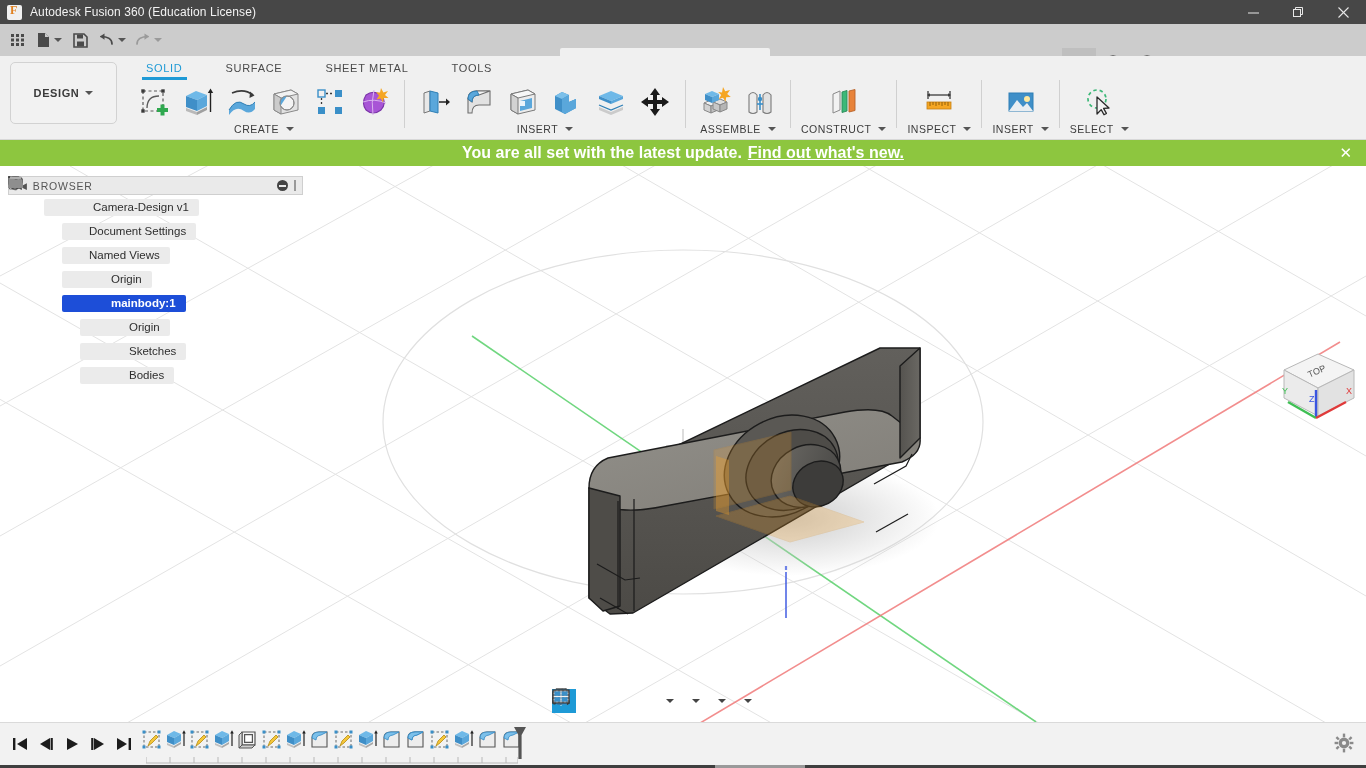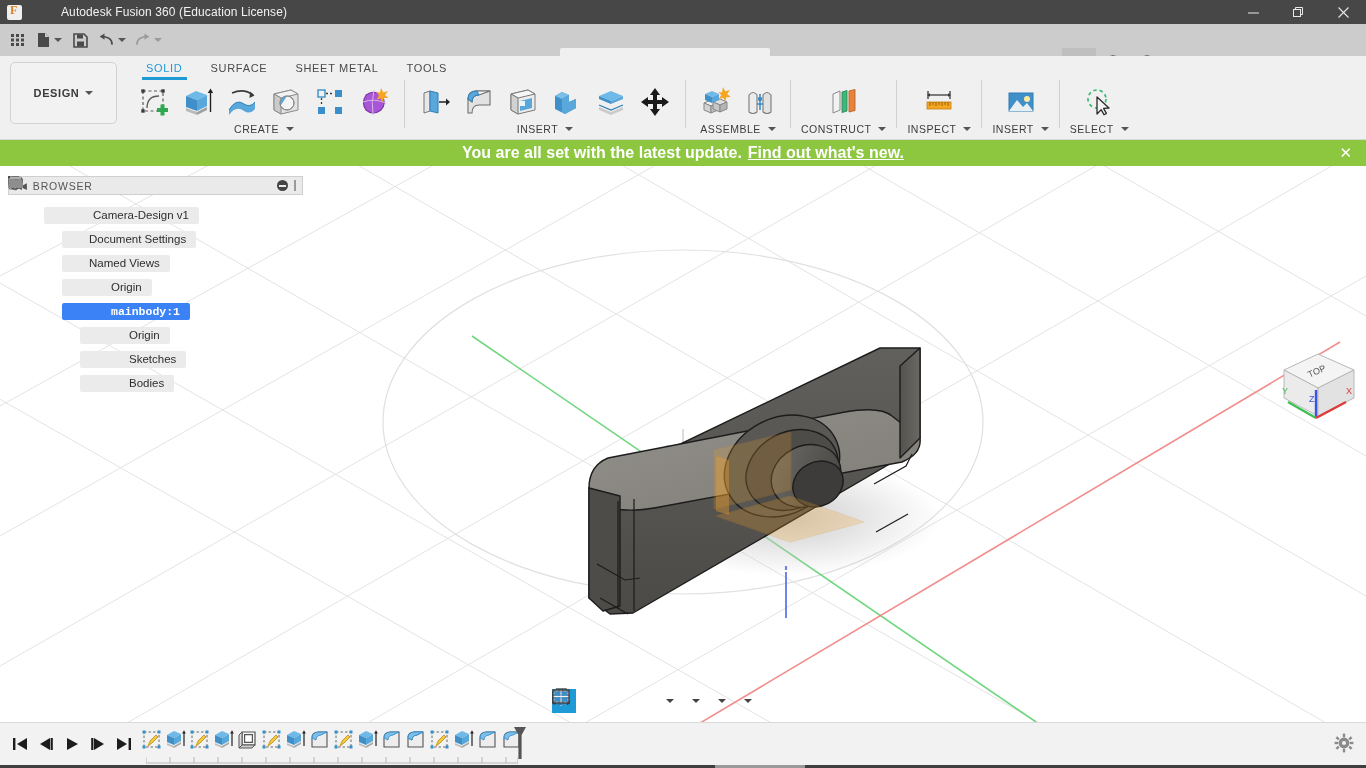--- a/index.html
+++ b/index.html
@@ -8,21 +8,21 @@
     overflow: hidden;
     font-family: "Liberation Sans", sans-serif;
     background: #ffffff;
     -webkit-font-smoothing: antialiased;
   }
   .app { position: relative; width: 1366px; height: 768px; }
 
   
   .titlebar {
     position: absolute; top: 0; left: 0; width: 1366px; height: 24px;
-    background: #474747; display: flex; align-items: center; gap: 31px;
+    background: #474747; display: flex; align-items: center;
   }
   .titlebar-logo {
     width: 15px; height: 15px; margin-left: 7px; margin-right: 8px;
     background: #f0f0f0; border-radius: 2px;
     position: relative; flex: none;
   }
   .titlebar-logo::after {
     content: "F"; position: absolute; left: 3px; top: -2px;
     font-size: 12px; font-weight: bold; color: #e08020;
     font-family: "Liberation Serif", serif;
@@ -67,21 +67,21 @@
   .ribbon {
     position: absolute; top: 56px; left: 0; width: 1366px; height: 84px;
     background: #f0f0f0; border-bottom: 1px solid #d8d8d8;
   }
   .design-box {
     position: absolute; left: 10px; top: 6px; width: 107px; height: 62px;
     border: 1px solid #d2d2d2; border-radius: 5px; background: #f2f2f2;
     display: flex; align-items: center; justify-content: center;
   }
   .design-lbl { font-size: 11px; color: #3a3a3a; letter-spacing: .6px; font-weight: 600; }
-  .tabs { position: absolute; left: 132px; top: 2px; display: flex; gap: 0; }
+  .tabs { position: absolute; left: 132px; top: 2px; display: flex; gap: 15px; }
   .tab {
     font-size: 11px; color: #4a4a4a; letter-spacing: .7px;
     padding: 4px 14px 6px 14px; position: relative;
   }
   .tab.active { color: #1e9ad6; }
   .tab.active::after {
     content: ""; position: absolute; left: 10px; right: 10px; bottom: 0; height: 3px; background: #1e9ad6;
   }
   .groups { position: absolute; left: 128px; top: 22px; display: flex; align-items: flex-start; height: 62px; }
   .grp { display: flex; flex-direction: column; align-items: center; position: relative; padding: 0 6px; }
@@ -122,24 +122,24 @@
     width: 11px; height: 11px; border-radius: 50%; background: #444; position: relative;
   }
   .circ-minus::after { content: ""; position: absolute; left: 2px; top: 5px; width: 7px; height: 1.5px; background: #eaeaea;}
   .circ-plus {
     width: 11px; height: 11px; border-radius: 50%; background: #444; position: relative;
   }
   .circ-plus::after { content:""; position:absolute; left:2px; top:4.7px; width:7px; height:1.6px; background:#f0f0f0;}
   .circ-plus::before { content:""; position:absolute; left:4.7px; top:2px; width:1.6px; height:7px; background:#f0f0f0;}
   .grip { width: 2px; height: 11px; border-left: 1px solid #999; border-right: 1px solid #999; }
 
-  .tree { margin-top: 8px; font-size: 11.5px; color: #2e2e2e; }
+  .tree { font-size: 11.5px; color: #2e2e2e; }
   .row { display: flex; align-items: center; height: 24px; }
   .row .pill { display: flex; align-items: center; height: 17px; background: #ebebeb; border-radius: 2px; padding-right: 10px; }
-  .row .pill.sel { background: #3b82f6; color: #fff; font-family: Liberation Mono, monospace; }
+  .row .pill.sel { background: #1d4ed8; color: #fff; }
   .arrow-f { width: 16px; display: flex; justify-content: center; }
   .eye { width: 22px; display: flex; justify-content: center; }
   .nodeicon { width: 24px; display: flex; justify-content: center; }
   .nodelabel { padding-left: 3px; white-space: nowrap; }
 
   
   .comments {
     position: absolute; left: 8px; top: 518px; width: 295px; height: 19px;
     background: #eaeaea; border: 1px solid #cfcfcf;
     display: flex; align-items: center; padding: 0 6px; font-size: 10.5px; color: #666; letter-spacing: .8px;

